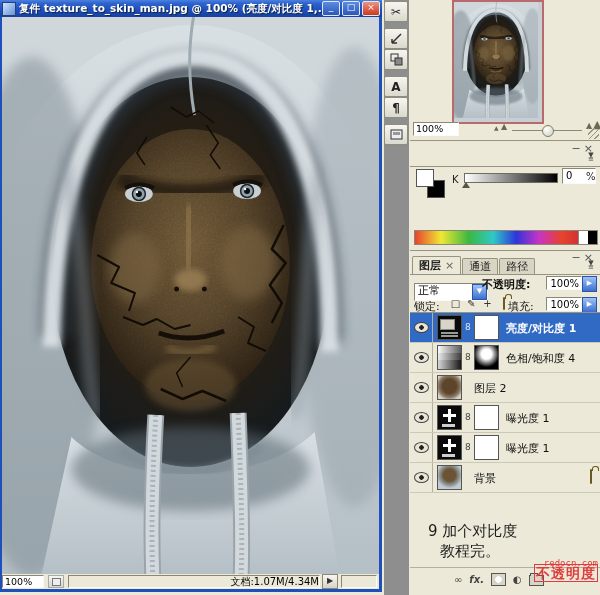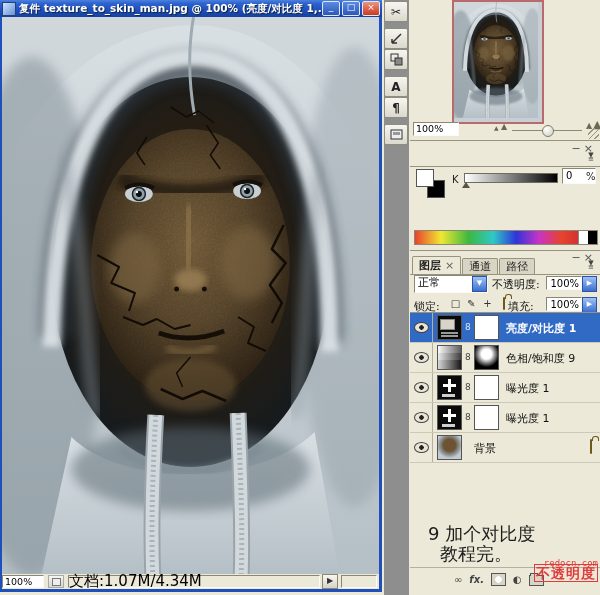--- a/index.html
+++ b/index.html
@@ -24,22 +24,22 @@
   .canvas{position:absolute;left:2px;top:17px;width:377px;height:557px;overflow:hidden;background:#c7cfd4;}
   .canvas svg{display:block;}
   
   .statusbar{position:absolute;left:2px;top:574px;width:377px;height:15px;
     background:#ece9d8;display:flex;align-items:center;}
   .sunken{border:1px solid;border-color:#8a8875 #fbfaf4 #fbfaf4 #8a8875;background:#fff;}
   .zoomfield{width:36px;height:11px;padding:0 2px;font-size:9.5px;line-height:11px;}
   .statico{width:14px;height:11px;margin-left:4px;border:1px solid #aaa;background:linear-gradient(180deg,#f6f6f2,#d9d7c9);
     position:relative;}
   .statico::after{content:"";position:absolute;left:3px;top:2px;width:7px;height:6px;border:1px solid #777;background:#eee;}
-  .docfield{flex:0 0 250px;height:11px;margin-left:4px;background:#ece9d8;text-align:left;
-    font-size:15px;line-height:11px;border:1px solid;border-color:#8a8875 #fbfaf4 #fbfaf4 #8a8875;}
+  .docfield{flex:0 0 250px;height:11px;margin-left:4px;background:#ece9d8;text-align:right;
+    font-size:10px;line-height:11px;border:1px solid;border-color:#8a8875 #fbfaf4 #fbfaf4 #8a8875;}
   .stat-arrow{width:14px;height:13px;margin-left:2px;border:1px solid #8a8875;background:linear-gradient(180deg,#f8f7f2,#d6d3c4);
     font-size:8px;text-align:center;line-height:12px;color:#333;}
   .stat-rest{flex:1;height:11px;margin:0 2px 0 3px;background:#ece9d8;border:1px solid;border-color:#8a8875 #fbfaf4 #fbfaf4 #8a8875;}
   
   .strip{position:absolute;left:384px;top:0;width:25px;height:595px;background:#8e8e8e;}
   .toolbtn{position:absolute;left:0;width:24px;height:21px;
     background:linear-gradient(180deg,#f6f5f0,#dbd9cd);border:1px solid #8f8d7e;border-radius:2px;
     display:flex;align-items:center;justify-content:center;font-size:12px;color:#222;box-sizing:border-box;}
   .toolbtn svg{display:block;}
   
@@ -72,21 +72,21 @@
   .kcaret{position:absolute;left:52px;top:41px;width:0;height:0;
     border-left:4px solid transparent;border-right:4px solid transparent;border-bottom:6px solid #55534a;}
   .kval{position:absolute;left:152px;top:27px;width:26px;height:14px;font-size:10px;line-height:14px;padding:0 3px;}
   .kpct{position:absolute;left:176px;top:30px;font-size:10px;color:#222;}
   .spectrum{position:absolute;left:4px;top:89px;width:182px;height:13px;border:1px solid #8a8875;display:flex;}
   .spec-ramp{flex:1;background:linear-gradient(90deg,#e8432c,#f2eココ);}
   .spec-ramp{background:linear-gradient(90deg,#e8432c 0%,#f0e833 16%,#3cb840 33%,#2fc8c8 48%,#2f35d8 62%,#c634c6 76%,#e8432c 90%,#d23333 100%);}
   .spec-w{width:9px;background:#fff;border-left:1px solid #888;}
   .spec-k{width:9px;background:#000;}
   
-  .combo{position:absolute;left:4px;top:24px;width:72px;height:16px;display:flex;}
+  .combo{position:absolute;left:4px;top:32px;width:72px;height:16px;display:flex;}
   .combo .cval{flex:1;font-size:11px;line-height:14px;padding-left:3px;}
   .bluebtn{width:13px;height:14px;background:linear-gradient(180deg,#9ec2f5,#3c6fd0);
     border:1px solid #2a54a8;color:#fff;font-size:7px;text-align:center;line-height:13px;}
   .fieldlbl{position:absolute;font-size:11px;color:#111;}
   .valbox{position:absolute;height:14px;display:flex;}
   .valbox .vv{width:32px;font-size:10px;line-height:13px;text-align:right;padding-right:2px;}
   .lockicons{position:absolute;left:40px;top:47px;display:flex;gap:5px;font-size:10px;color:#333;}
   .lockico{width:11px;height:11px;text-align:center;line-height:11px;}
   .padlock{position:relative;width:9px;height:7px;background:#c9a43c;border:1px solid #6b5a1e;border-radius:1px;margin-top:4px;}
   .padlock::before{content:"";position:absolute;left:1px;top:-4px;width:5px;height:4px;
@@ -112,21 +112,21 @@
   .t-bc::before{content:"";position:absolute;left:2px;top:3px;width:13px;height:9px;background:#d8d4c8;border:1px solid #888;}
   .t-bc::after{content:"";position:absolute;left:3px;top:16px;width:17px;height:2px;background:#999;box-shadow:0 3px 0 #999;}
   .t-hs{background:linear-gradient(180deg,#e8e8e8 0 30%,#9a9a9a 30% 60%,#3a3a3a 60% 100%);}
   .t-hs::before{content:"";position:absolute;inset:0;background:linear-gradient(90deg,rgba(255,255,255,.8),rgba(0,0,0,.6));}
   .t-exp{background:#0a0a0a;}
   .t-exp::before{content:"";position:absolute;left:10px;top:3px;width:3px;height:13px;background:#fff;}
   .t-exp::after{content:"";position:absolute;left:5px;top:8px;width:13px;height:3px;background:#fff;box-shadow:-1px 10px 0 0 #cfcfcf;}
   .t-face{background:radial-gradient(circle at 50% 45%,#5d452c 0 7px,#8a7a66 11px,#d8d2c6 14px);}
   .t-face2{background:radial-gradient(circle at 50% 45%,#4a3826 0 7px,#7d6f5e 11px,#cfc8ba 14px);}
   .t-photo{background:radial-gradient(circle at 50% 40%,#6b5334 0 6px,#8e9599 10px,#c3cbd0 13px);}
-  .notes{position:absolute;font-size:18px;color:#1c1c1c;}
+  .notes{position:absolute;font-size:15px;color:#1c1c1c;}
   
   .lfooter{position:absolute;left:0;top:316px;width:190px;height:24px;border-top:1px solid #b5b1a0;
     display:flex;align-items:center;gap:7px;padding-left:44px;box-sizing:border-box;color:#444;}
   .fico{font-size:10px;color:#444;}
   .maskico{width:13px;height:11px;border:1px solid #555;background:radial-gradient(circle,#fff 3px,#d8d5c6 3.5px);}
   .folderico{width:13px;height:9px;background:#d8d5c6;border:1px solid #555;position:relative;margin-top:2px;}
   .folderico::before{content:"";position:absolute;left:0;top:-3px;width:6px;height:2px;background:#d8d5c6;border:1px solid #555;border-bottom:none;}
   .watermark{position:absolute;right:2px;top:-10px;color:#e03c3c;text-align:right;line-height:10px;}
   .wm1{font-size:9px;font-family:"DejaVu Sans Mono","Liberation Mono",monospace;}
   .wm2{font-size:14px;font-weight:bold;letter-spacing:1px;border:1px solid #e03c3c;padding:0 1px;}
@@ -332,21 +332,21 @@
       </div>
       <span class="pmenu" style="top:10px;">
         <span>▼</span><br><span>≡</span>
       </span>
       <div class="hline" style="top:23px"></div>
 
       <div class="combo sunken">
         <span class="cval">正常</span>
         <span class="bluebtn">▼</span>
       </div>
-      <span class="fieldlbl" style="left:82px;top:26px;">不透明度:</span>
+      <span class="fieldlbl" style="left:72px;top:26px;font-weight:bold;">不透明度:</span>
       <span class="valbox" style="left:136px;top:25px;">
         <span class="sunken vv">100%</span>
         <span class="bluebtn">▶</span>
       </span>
       <span class="fieldlbl" style="left:4px;top:48px;">锁定:</span>
       <span class="lockicons">
         <span class="lockico">□</span>
         <span class="lockico">✎</span>
         <span class="lockico">+</span>
         <span class="lockico"><span class="padlock" style="margin-top:1px"></span></span>
@@ -368,21 +368,28 @@
           <span class="lmask"></span>
           <span class="lname">亮度/对比度 1</span>
         </div>
         <div class="lrow">
           <span class="eyecell">
               <span class="eye"></span>
             </span>
           <span class="lthumb t-hs"></span>
           <span class="linkg">8</span>
           <span class="lmask blob"></span>
-          <span class="lname">色相/饱和度 9</span>
+          <span class="lname">色相/饱和度 4</span>
+        </div>
+        <div class="lrow">
+          <span class="eyecell">
+              <span class="eye"></span>
+            </span>
+          <span class="lthumb t-face"></span>
+          <span class="lname noMask">图层 2</span>
         </div>
         <div class="lrow">
           <span class="eyecell">
               <span class="eye"></span>
             </span>
           <span class="lthumb t-exp"></span>
           <span class="linkg">8</span>
           <span class="lmask"></span>
           <span class="lname">曝光度 1</span>
         </div>

